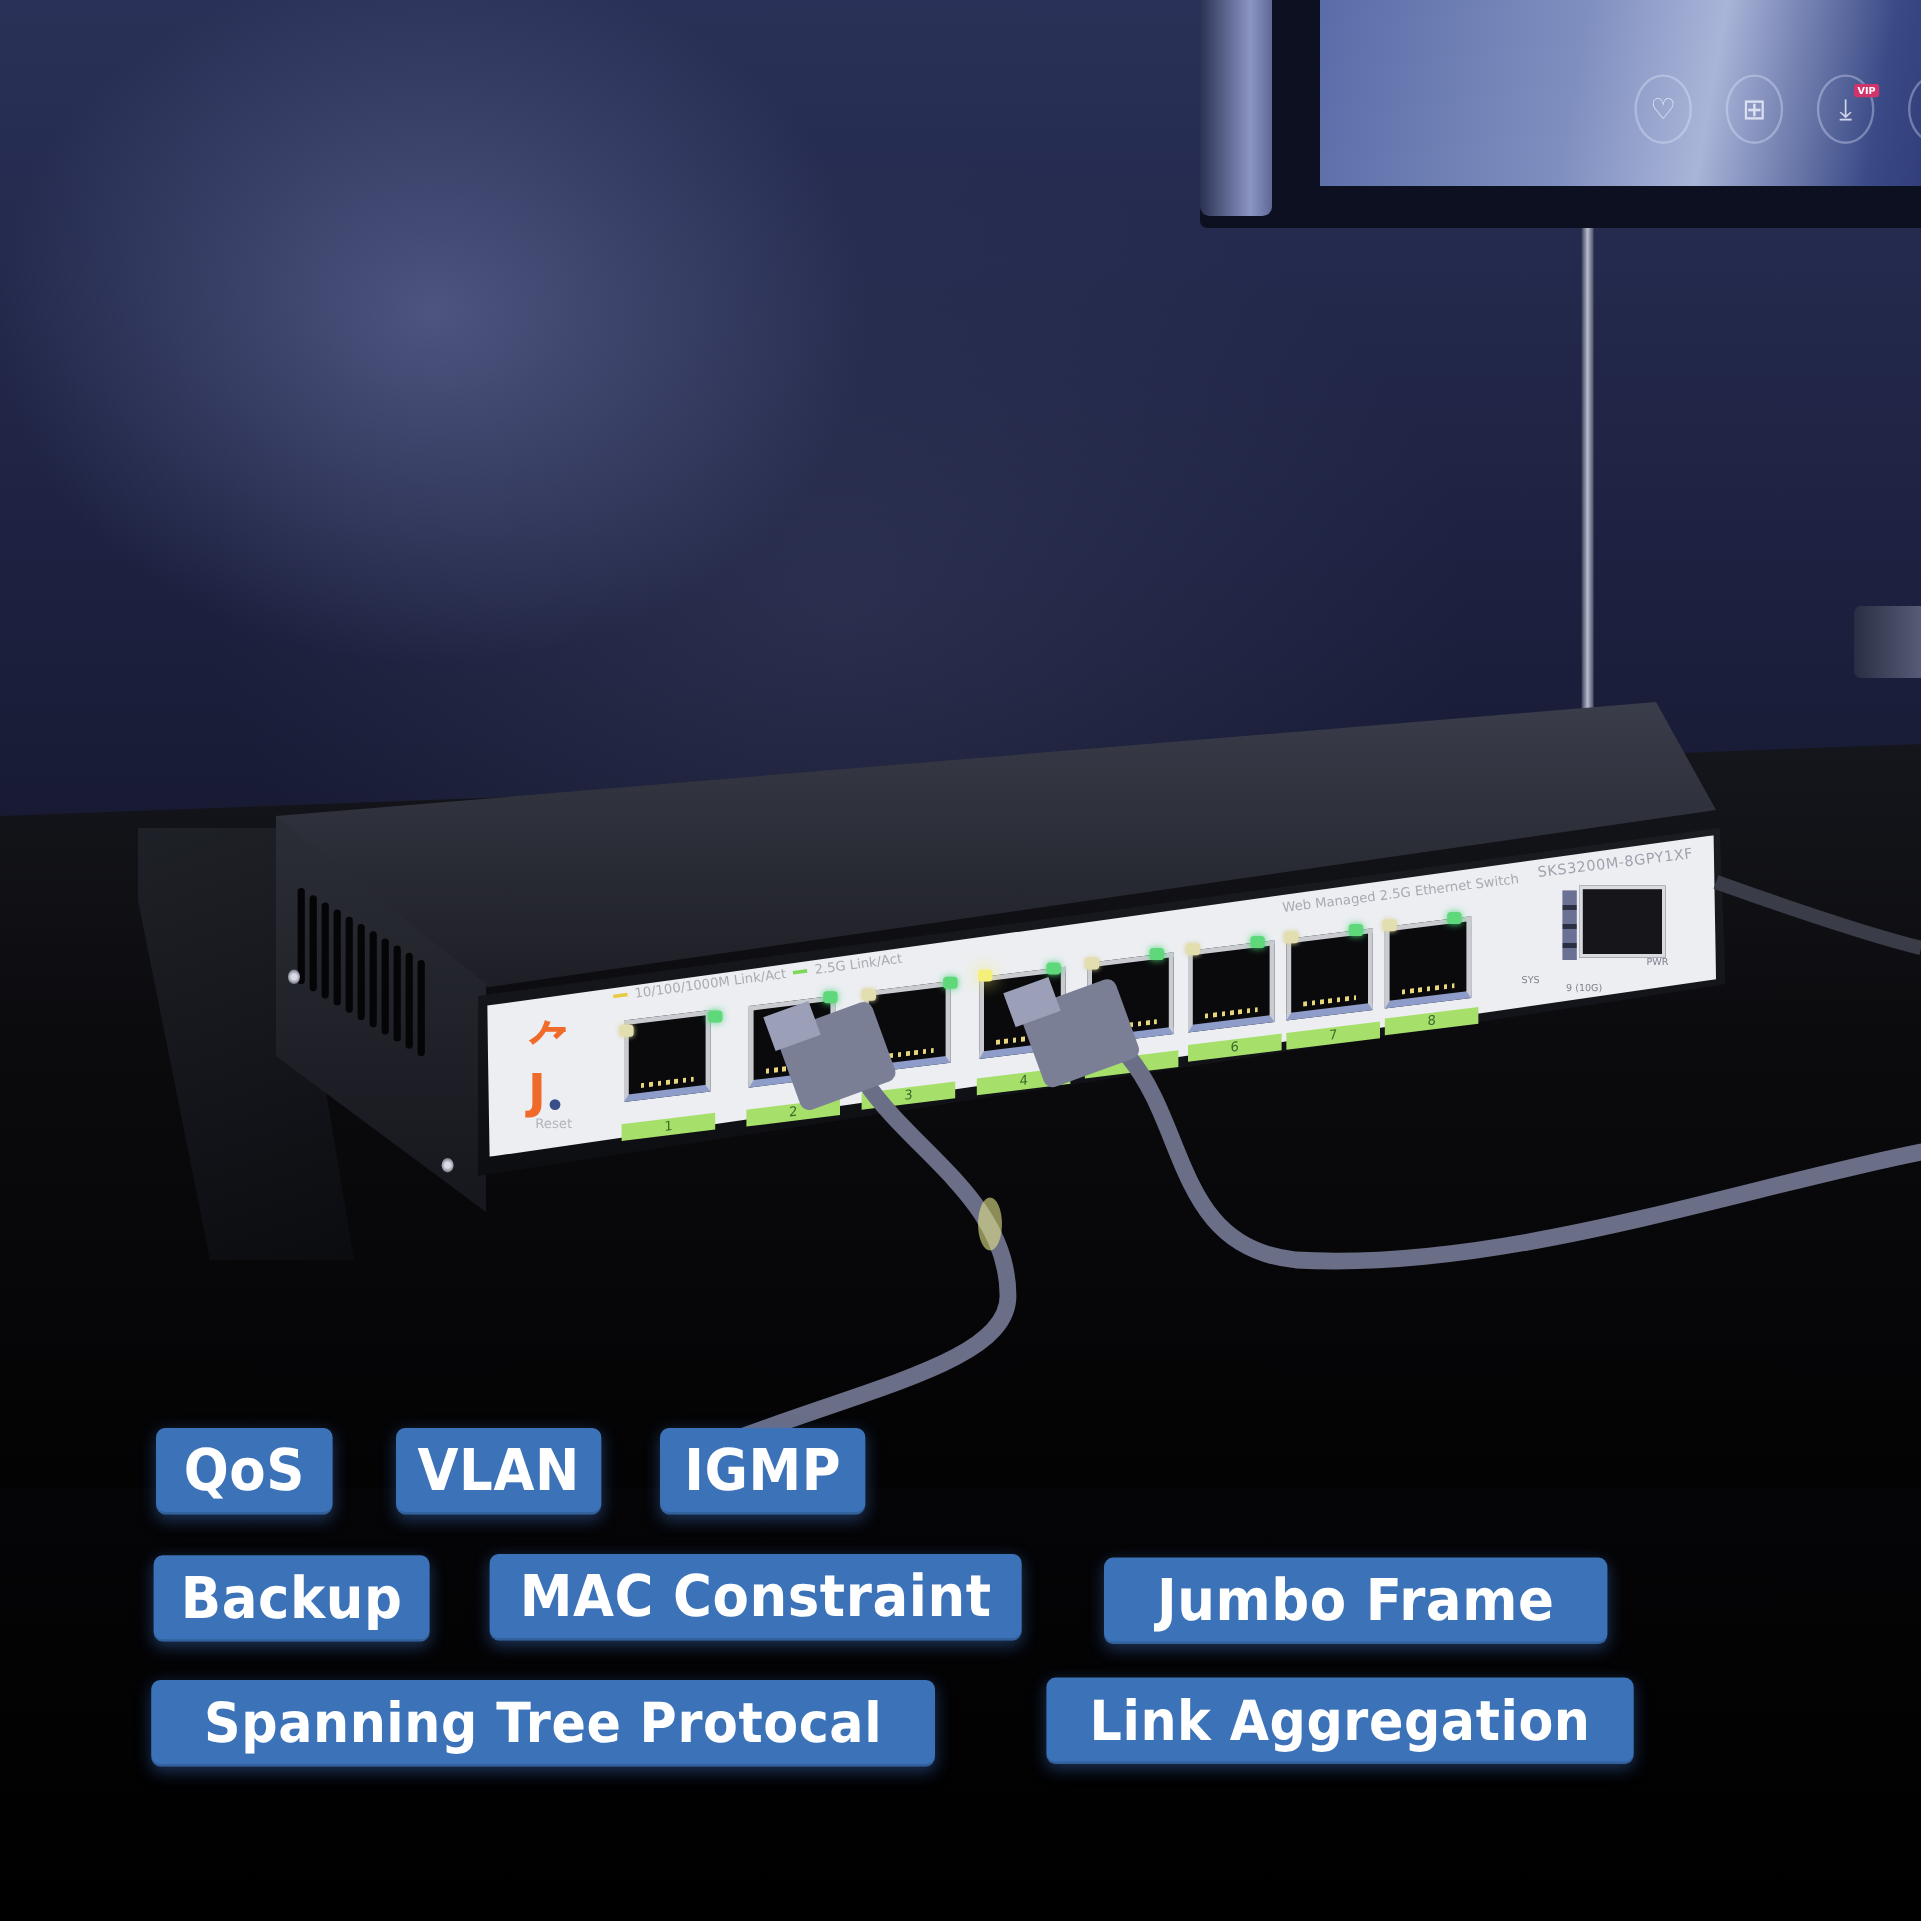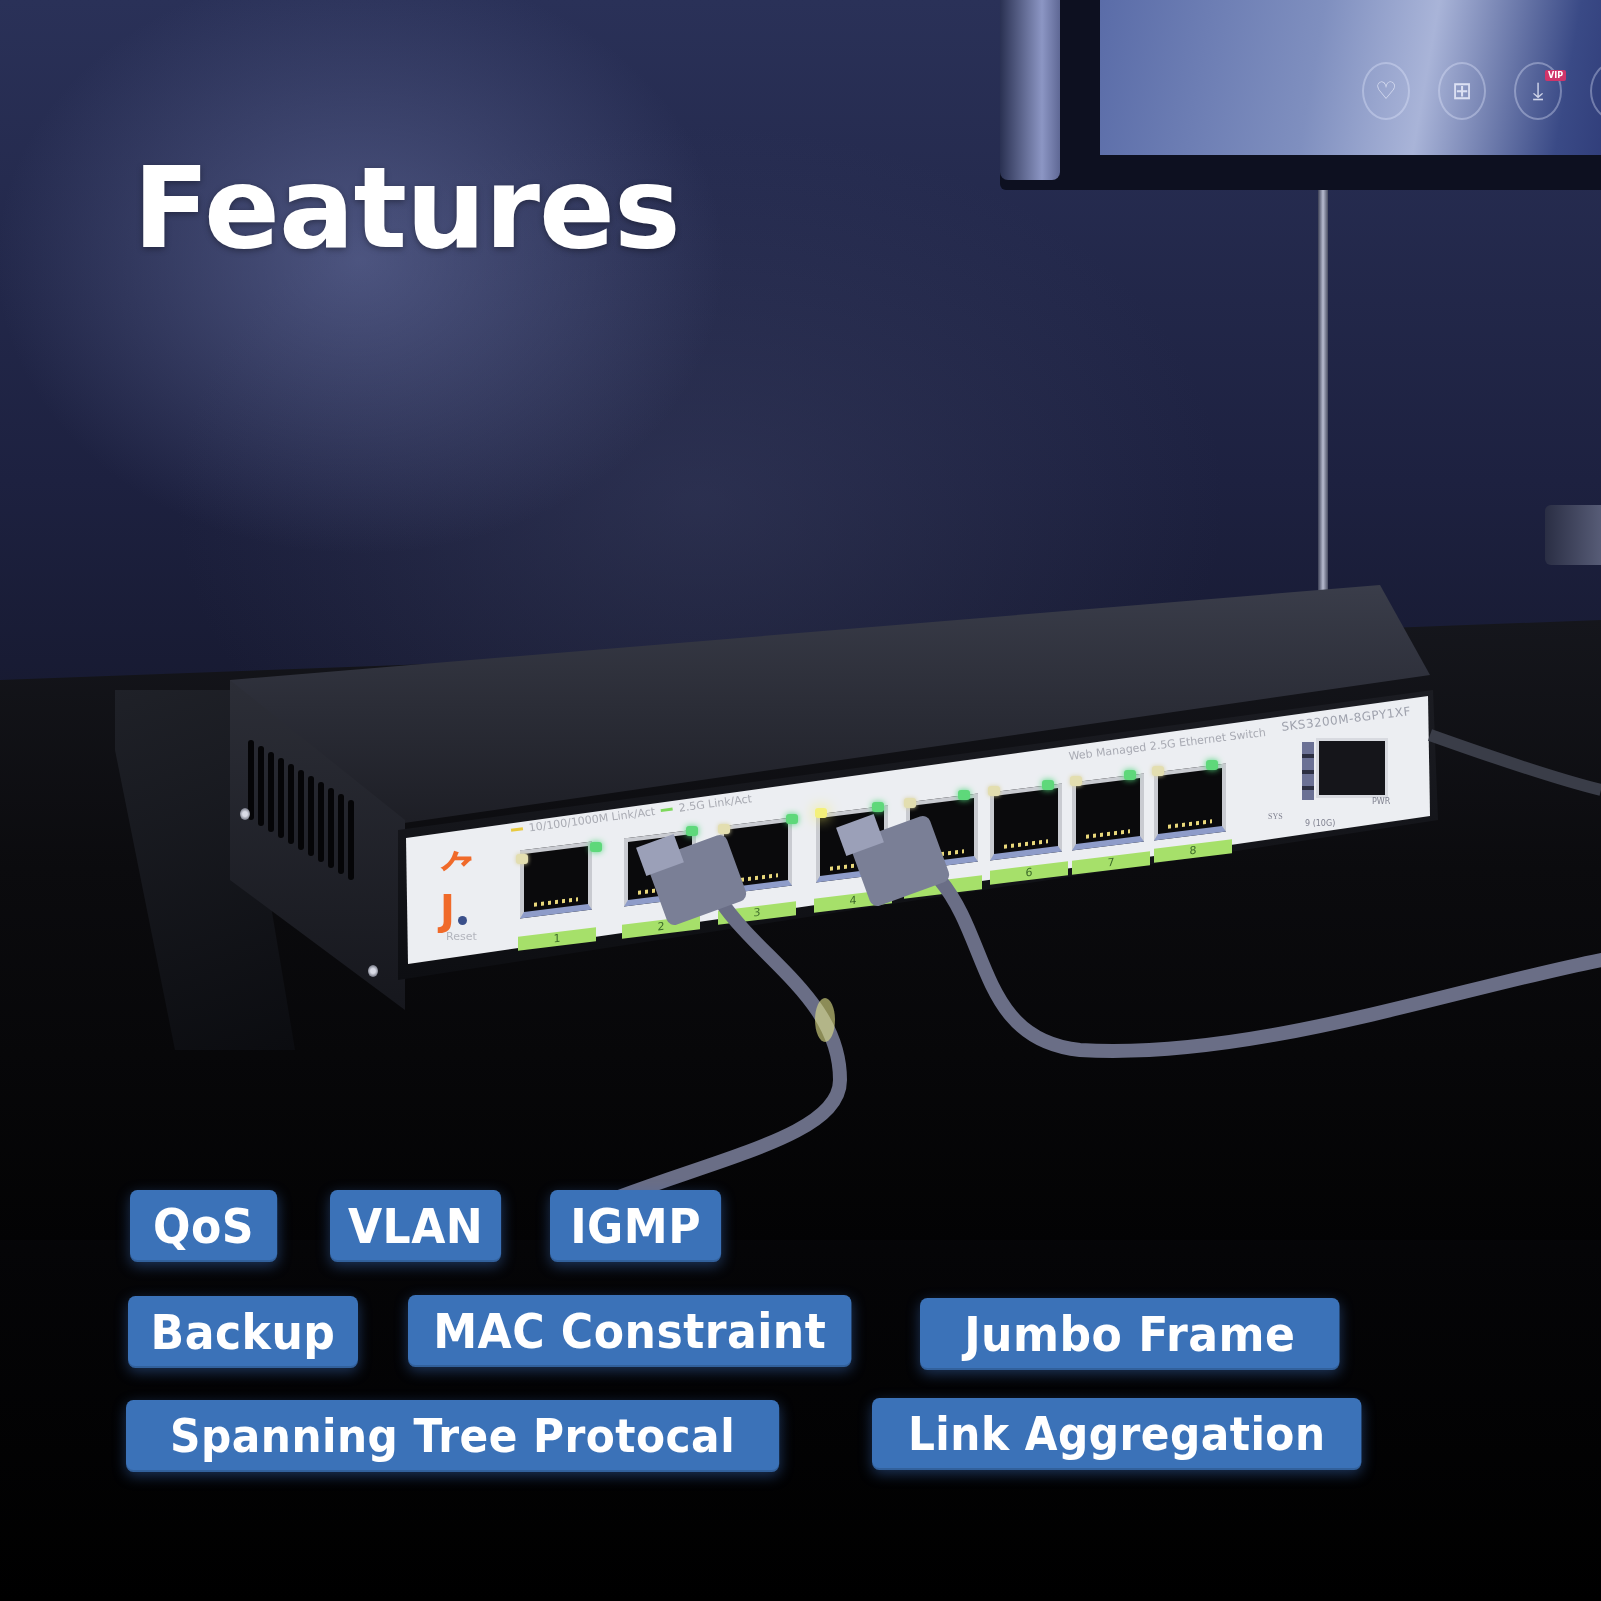--- a/index.html
+++ b/index.html
@@ -149,21 +149,21 @@
   .sfp {
     position: absolute; left: 1316px; top: 738px; width: 72px; height: 60px;
     background: #15151a; border: 3px solid #d8dae0;
   }
   .sfp-cage {
     position: absolute; left: 1302px; top: 742px; width: 12px; height: 58px;
     background: repeating-linear-gradient(180deg, #6b7195 0 12px, #2c2f42 12px 16px);
   }
   .sfp-label { position: absolute; left: 1305px; top: 803px; color: #808290; font-size: 8px; margin-top: 16px; }
   .pwr-label { position: absolute; left: 1372px; top: 797px; color: #808290; font-size: 8px; text-align: right; }
-  .sys-label { position: absolute; left: 1268px; top: 812px; color: #808290; font-size: 8px; font-family: Liberation Serif, serif; }
+  .sys-label { position: absolute; left: 1268px; top: 812px; color: #808290; font-size: 8px; }
 
   
   .cables { position: absolute; left: 0; top: 0; }
 
   
   .tag {
     position: absolute; background: #3b72b8; color: #fff;
     font-family: "DejaVu Sans", sans-serif; font-weight: bold;
     border-radius: 8px; text-align: center; letter-spacing: 0.5px;
     box-shadow: 0 4px 14px rgba(60,110,190,0.45), inset 0 -2px 0 rgba(0,0,0,0.15);
@@ -193,21 +193,20 @@
           <span class="vip-badge">VIP</span>
         </div>
       <div class="mon-icon"></div>
     </div>
   </div>
 </div>
 <div class="monitor-stand"></div>
 <div class="right-knob"></div>
 
 <h1 class="title">
-  <div>Features</div>
 </h1>
 
 <div class="surface"></div>
 <div class="shelf-side"></div>
 
 <div class="switch-top"></div>
 <div class="switch-side"></div>
 <div class="vents">
   <div class="vent" style="left:0;top:0"></div>
   <div class="vent" style="left:10px;top:6px"></div>

